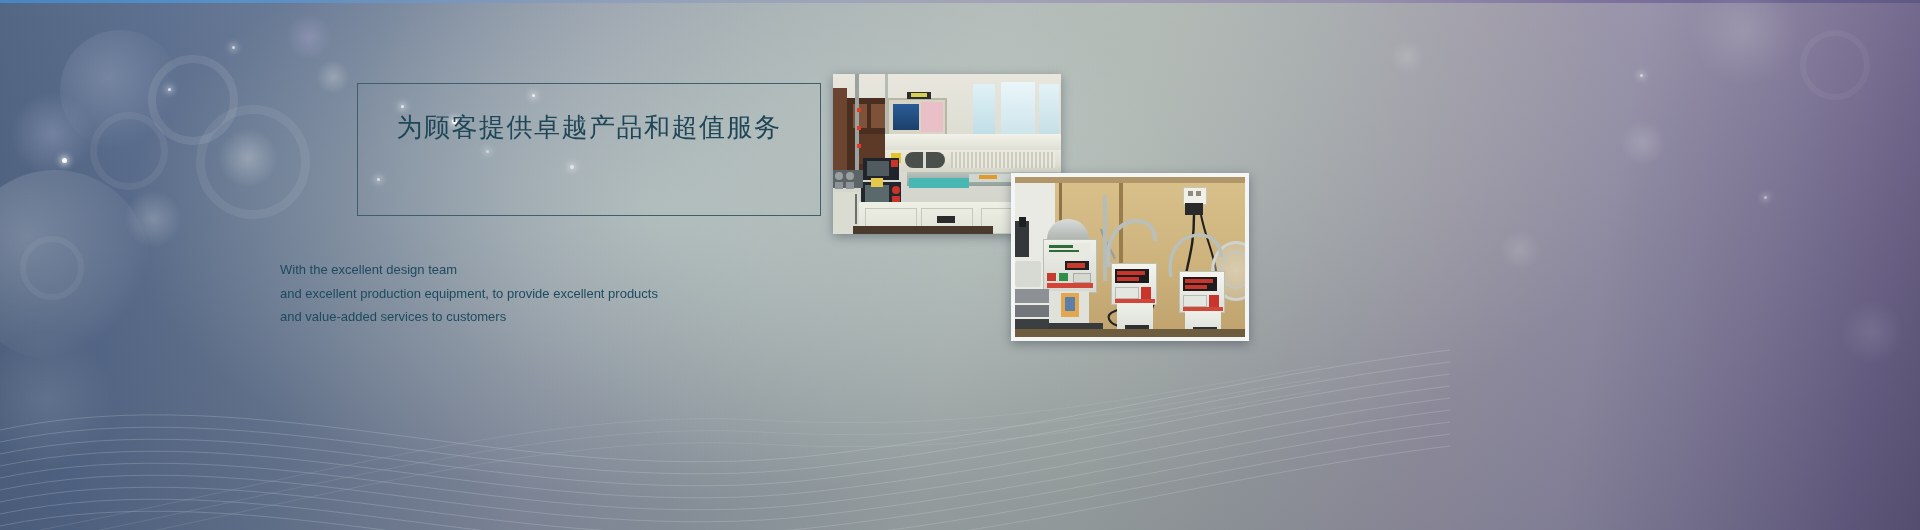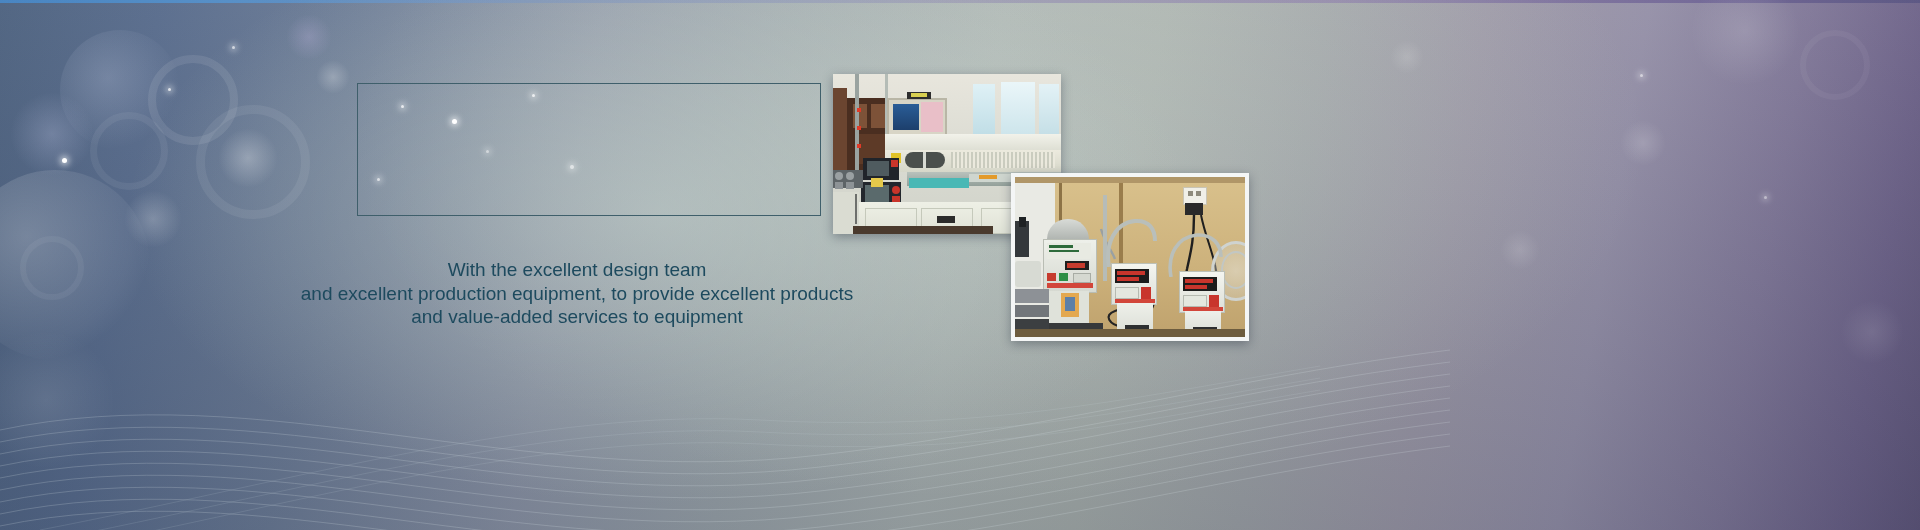--- a/index.html
+++ b/index.html
@@ -71,24 +71,24 @@
   .slogan{
     position:absolute;left:330px;top:224px;width:520px;
     text-align:center;
     font-family:"Liberation Sans",sans-serif;
     font-size:22px;font-weight:bold;color:#1d4354;
     letter-spacing:1px;white-space:nowrap;
   }
   .slogan span{margin:0 11px;}
   .slogan span.dot{margin:0 6px;}
   .para{
-    position:absolute;left:267px;top:258px;width:620px;
-    text-align:center;color:#1d4a5e;
+    position:absolute;left:280px;top:258px;width:620px;
+    text-align:left;color:#1d4a5e;
     font-family:"Liberation Sans",sans-serif;
-    font-size:19px;line-height:23.5px;
+    font-size:13px;line-height:23.5px;
   }
   .para div{white-space:nowrap;}
 
   
   .photo{
     position:absolute;overflow:hidden;background:#b9c2c4;
     border:4px solid #f4f6f6;
     box-shadow:0 3px 10px rgba(20,28,45,.35);
   }
   .photo-a{left:833px;top:74px;width:228px;height:160px;border-width:0;}
@@ -156,27 +156,28 @@
     </g>
     <g fill="none" stroke="#cfdde2" stroke-width="0.7" opacity="0.38">
       <path d="M40,250 C 300,200 540,128 760,140 C 980,152 1120,120 1320,86"></path>
       <path d="M40,262 C 300,212 540,140 760,152 C 980,164 1120,132 1320,98"></path>
       <path d="M40,274 C 300,224 540,152 760,164 C 980,176 1120,144 1320,110"></path>
     </g>
   </svg>
 
   <div class="framebox"></div>
 
+  <div class="headline">为顾客提供卓越产品和超值服务</div>
 
 
 
   <div class="para">
     <div>With the excellent design team</div>
     <div>and excellent production equipment, to provide excellent products</div>
-    <div>and value-added services to equipment</div>
+    <div>and value-added services to customers</div>
   </div>
 
   <div class="photo photo-a">
     <div class="scene">
 
       <div style="inset:0;background:linear-gradient(180deg,#e8e6dd 0%,#ddddd4 40%,#cfd2c9 100%);"></div>
 
       <div style="left:0;top:14px;width:14px;height:92px;background:#6b4530;"></div>
       <div style="left:14px;top:24px;width:44px;height:74px;background:#4a2e20;"></div>
       <div style="left:20px;top:30px;width:14px;height:24px;background:#7d5238;"></div>

